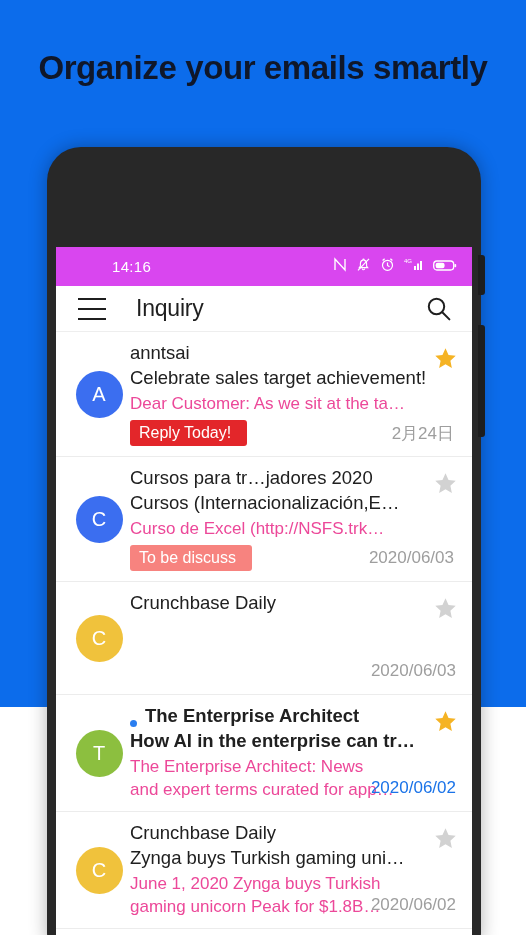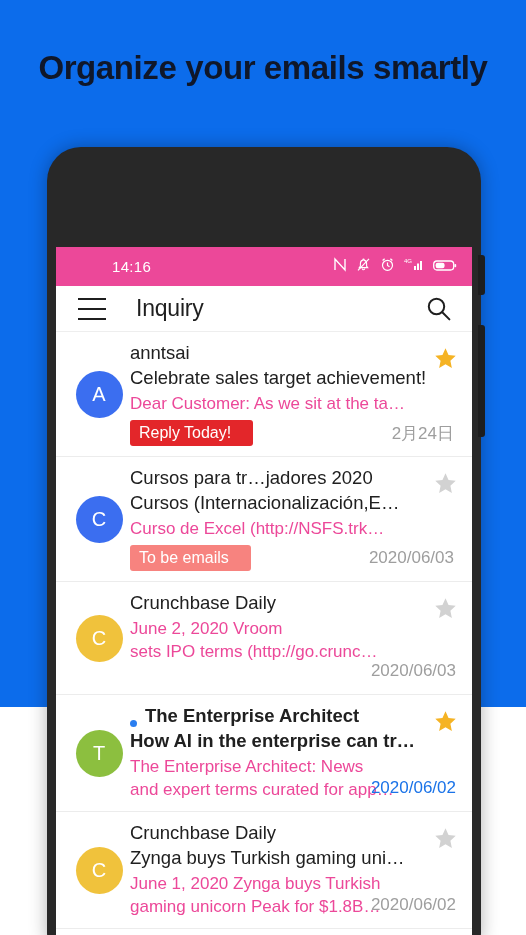--- a/index.html
+++ b/index.html
@@ -74,21 +74,21 @@
     position: absolute;
     left: 9px; top: 100px;
     width: 416px; height: 700px;
     background: #ffffff;
     overflow: hidden;
   }
   
   #status-bar {
     position: relative;
     height: 39px;
-    background: #ec4899;
+    background: #d946ef;
     display: flex;
     align-items: center;
     padding: 0 15px 0 0;
   }
   #status-time {
     color: #ffffff;
     font-size: 15px;
     margin-left: 56px;
     letter-spacing: 0.3px;
   }
@@ -205,21 +205,21 @@
     line-height: 0;
   }
   .bottom-line {
     display: flex;
     align-items: center;
     margin-top: 5px;
     min-height: 10px;
   }
   .chip {
     display: inline-block;
-    padding: 3px 22px 4px 9px;
+    padding: 3px 16px 4px 9px;
     border-radius: 3px;
     color: #ffffff;
     font-size: 16px;
     line-height: 19px;
     white-space: nowrap;
   }
   .date {
     margin-left: auto;
     font-size: 17px;
     color: #9e9e9e;
@@ -333,41 +333,39 @@
             </div>
             <div class="mail-body">
               <div class="row-top">
                 <div class="sender-wrap">
                   <div class="sender">Cursos para tr…jadores 2020</div>
                 </div>
               </div>
               <div class="subject">Cursos (Internacionalización,E…</div>
               <div class="preview">Curso de Excel (http://NSFS.trk…</div>
               <div class="bottom-line">
-                <span class="chip" style="background: rgb(247, 131, 127);">To be emails</span>
+                <span class="chip" style="background: rgb(247, 131, 127);">To be discuss</span>
                 <span class="date">2020/06/03</span>
               </div>
             </div>
             <div class="star-cell"><svg width="25" height="25" viewBox="0 0 24 24">
                 <path d="M12 2.2 14.9 8.6 21.8 9.4 16.7 14.1 18.1 21 12 17.6 5.9 21 7.3 14.1 2.2 9.4 9.1 8.6Z" fill="#d2d2d2"></path>
               </svg></div>
           </div>
           <div class="mail-row">
             <div class="avatar-cell">
               <div class="avatar" style="background: rgb(240, 194, 60);">C</div>
             </div>
             <span class="date inline-date">2020/06/03</span>
             <div class="mail-body">
               <div class="row-top">
                 <div class="sender-wrap">
                   <div class="sender">Crunchbase Daily</div>
                 </div>
               </div>
-              <div class="preview">June 2, 2020 Vroom
-sets IPO terms (http://go.crunc…</div>
             </div>
             <div class="star-cell"><svg width="25" height="25" viewBox="0 0 24 24">
                 <path d="M12 2.2 14.9 8.6 21.8 9.4 16.7 14.1 18.1 21 12 17.6 5.9 21 7.3 14.1 2.2 9.4 9.1 8.6Z" fill="#d2d2d2"></path>
               </svg></div>
           </div>
           <div class="mail-row unread">
             <div class="avatar-cell">
               <div class="avatar" style="background: rgb(140, 191, 63);">T</div>
             </div>
             <span class="date inline-date highlight">2020/06/02</span>

